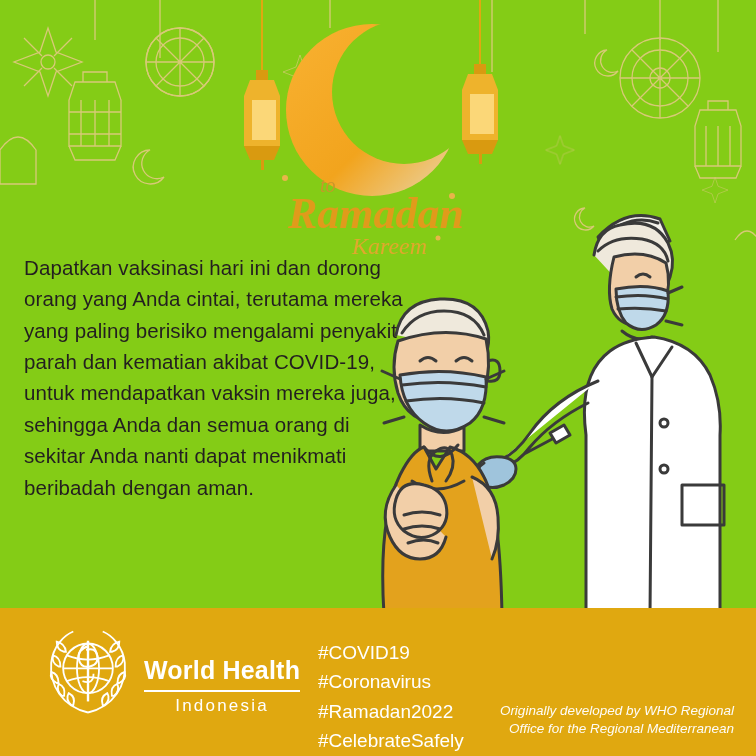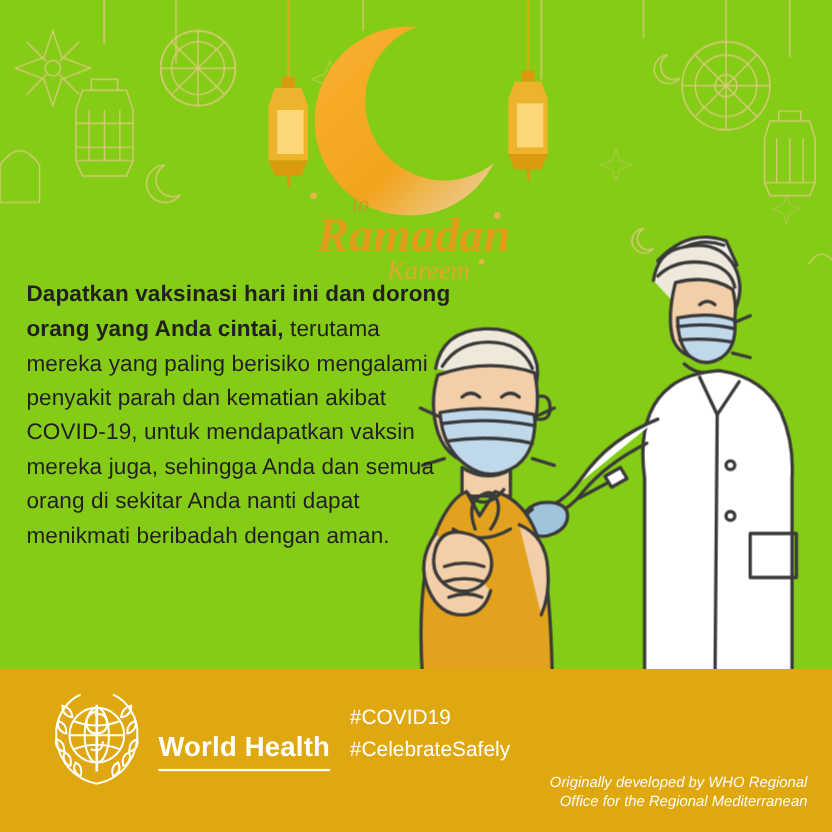--- a/index.html
+++ b/index.html
@@ -42,21 +42,21 @@
     left: 24px;
     top: 252px;
     width: 392px;
     z-index: 4;
     color: #231f20;
     font-size: 20.5px;
     line-height: 1.53;
     letter-spacing: 0.1px;
   }
   .message b {
-    font-weight: 700;
+    font-weight: 400;
     margin-top: 10px;
   }
 
   
   .illustration {
     position: absolute;
     right: 0;
     top: 185px;
     width: 420px;
     height: 430px;
@@ -355,25 +355,28 @@
           <path d="M27,32 q23,9 46,0 M27,60 q23,-9 46,0"></path>
 
           <path d="M50,82 V16" stroke-width="2.6"></path>
           <path d="M50,22 q-12,4 -10,14 q2,10 12,8 q10,-2 8,-12 q-2,-9 -12,-6" stroke-width="2.2"></path>
           <path d="M44,60 q12,4 12,-8"></path>
         </g>
       </svg>
       <div class="who-text">
         <span class="l1">World Health</span>
         <div class="who-divider"></div>
+        <span class="country">Indonesia</span>
       </div>
     </div>
 
     <div class="hashtags">
       <div>#COVID19</div>
+      <div>#Coronavirus</div>
+      <div>#Ramadan2022</div>
       <div>#CelebrateSafely</div>
     </div>
 
     <div class="credit">
       <div>Originally developed by WHO Regional</div>
       <div>Office for the Regional Mediterranean</div>
     </div>
   </div>
 
 </div>

